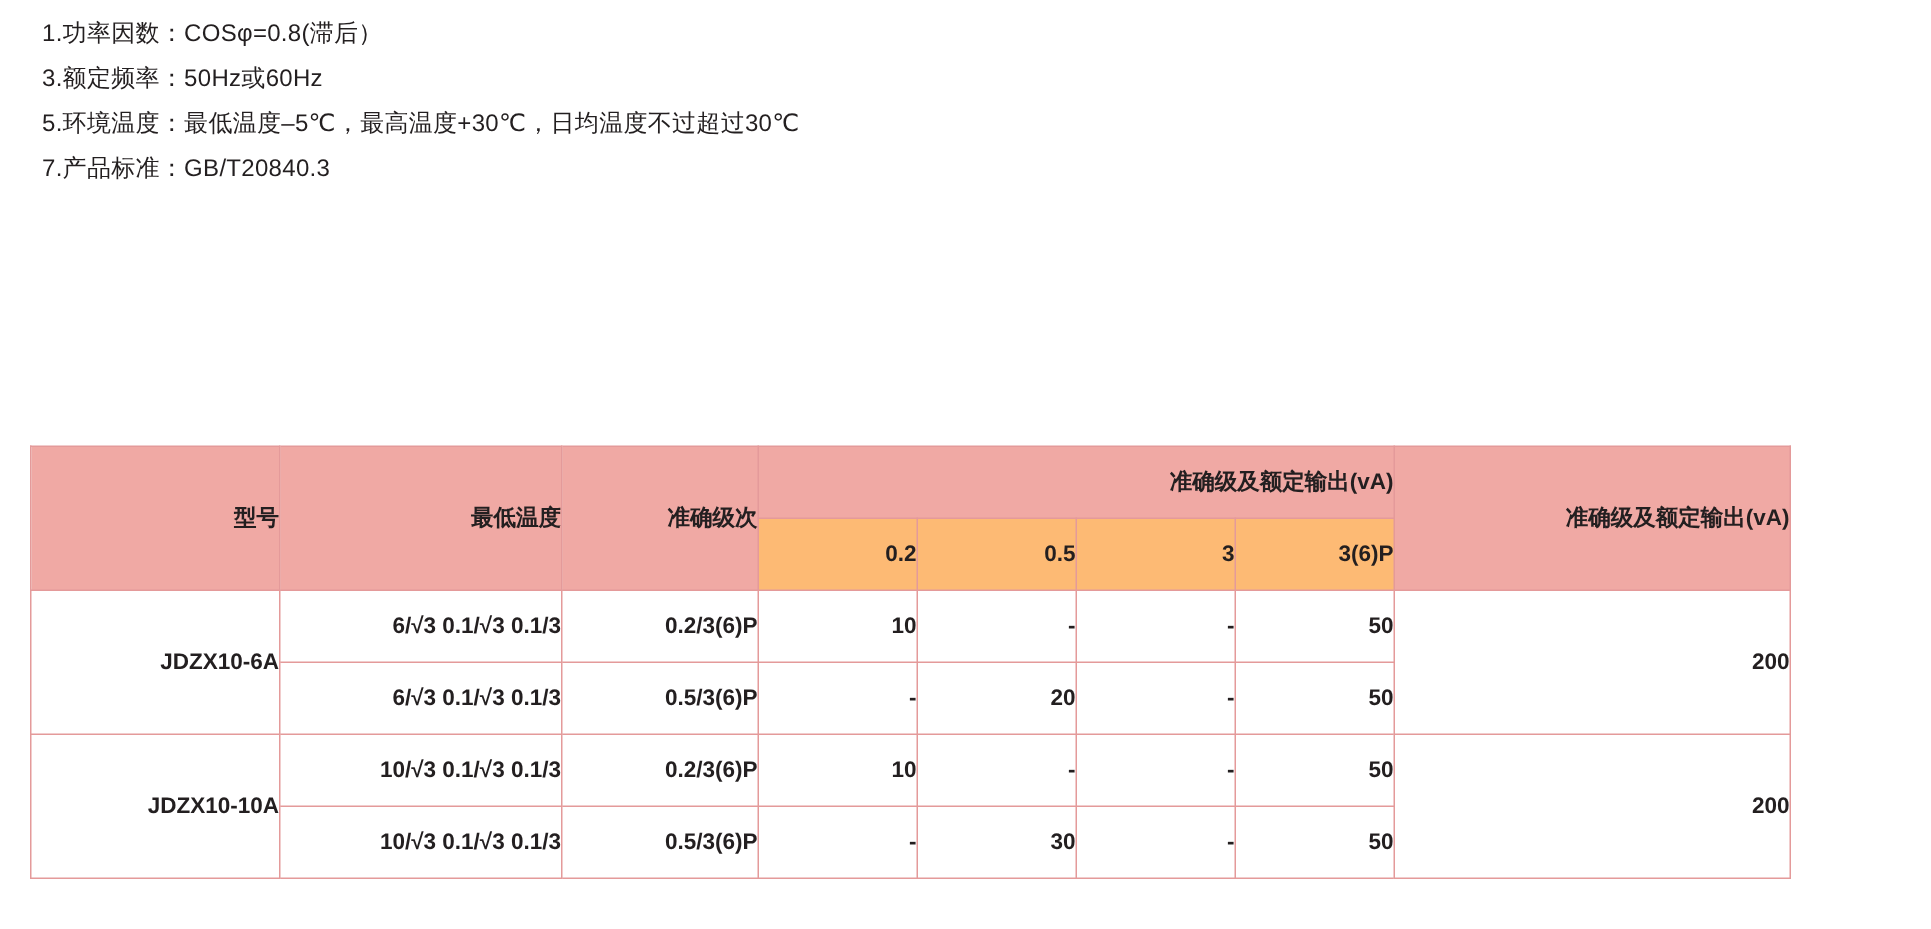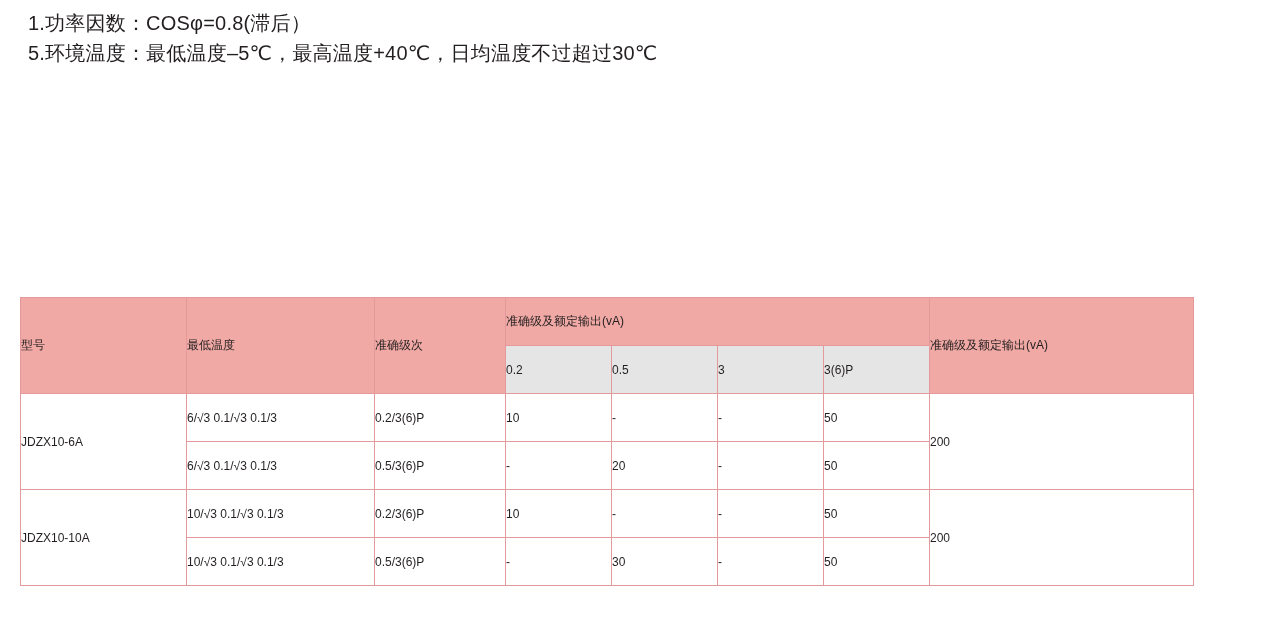--- a/index.html
+++ b/index.html
@@ -15,71 +15,73 @@
     position: relative;
     overflow: hidden;
   }
   .spec-list {
     position: absolute;
     left: 28px;
     top: 8px;
     width: 1100px;
   }
   .spec-item {
-    font-size: 20px;
+    font-size: 16px;
     line-height: 30px;
     color: #231f20;
     white-space: nowrap;
     letter-spacing: 0.2px;
   }
   table.params {
     position: absolute;
     left: 20px;
     top: 297px;
     border-collapse: collapse;
     table-layout: fixed;
     width: 1173px;
   }
   table.params td, table.params th {
     border: 1px solid #e49a9a;
-    text-align: left;
+    text-align: right;
     vertical-align: middle;
-    font-size: 12px;
-    font-weight: normal;
+    font-size: 15px;
+    font-weight: bold;
     color: #231f20;
     padding: 0;
     height: 47px;
   }
   .hdr {
     background: #f0a9a4;
     color: #ffffff;
     font-size: 16px;
   }
   .hdr-sub {
-    background: #e5e5e5;
+    background: #fdba74;
     color: #ffffff;
     font-size: 15px;
   }
   .col-model   { width: 166px; }
   .col-ratio   { width: 188px; }
   .col-class   { width: 131px; }
   .col-out     { width: 106px; }
   .col-therm   { width: 264px; }
   .cell-model { font-size: 16px; }
   .cell-ratio { font-size: 16px; white-space: nowrap; }
   .cell-class { font-size: 16px; }
   .cell-val   { font-size: 16px; }
   .cell-therm { font-size: 16px; }
 </style>
 </head>
 <body>
 
 <div class="spec-list">
   <div class="spec-item">1.功率因数：COSφ=0.8(滞后）</div>
-  <div class="spec-item">5.环境温度：最低温度–5℃，最高温度+40℃，日均温度不过超过30℃</div>
+  <div class="spec-item">3.额定频率：50Hz或60Hz</div>
+  <div class="spec-item">5.环境温度：最低温度–5℃，最高温度+30℃，日均温度不过超过30℃</div>
+  <div class="spec-item">7.产品标准：GB/T20840.3</div>
 </div>
 
 <table class="params">
   <colgroup>
     <col class="col-model">
     <col class="col-ratio">
     <col class="col-class">
     <col class="col-out">
     <col class="col-out">
     <col class="col-out">

